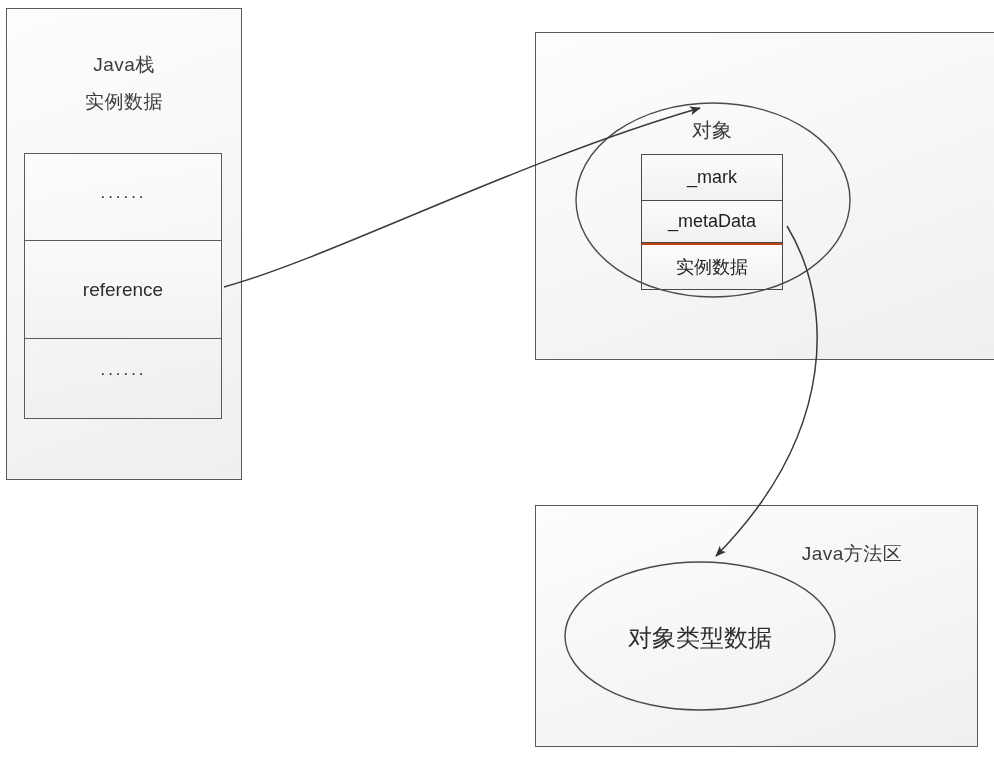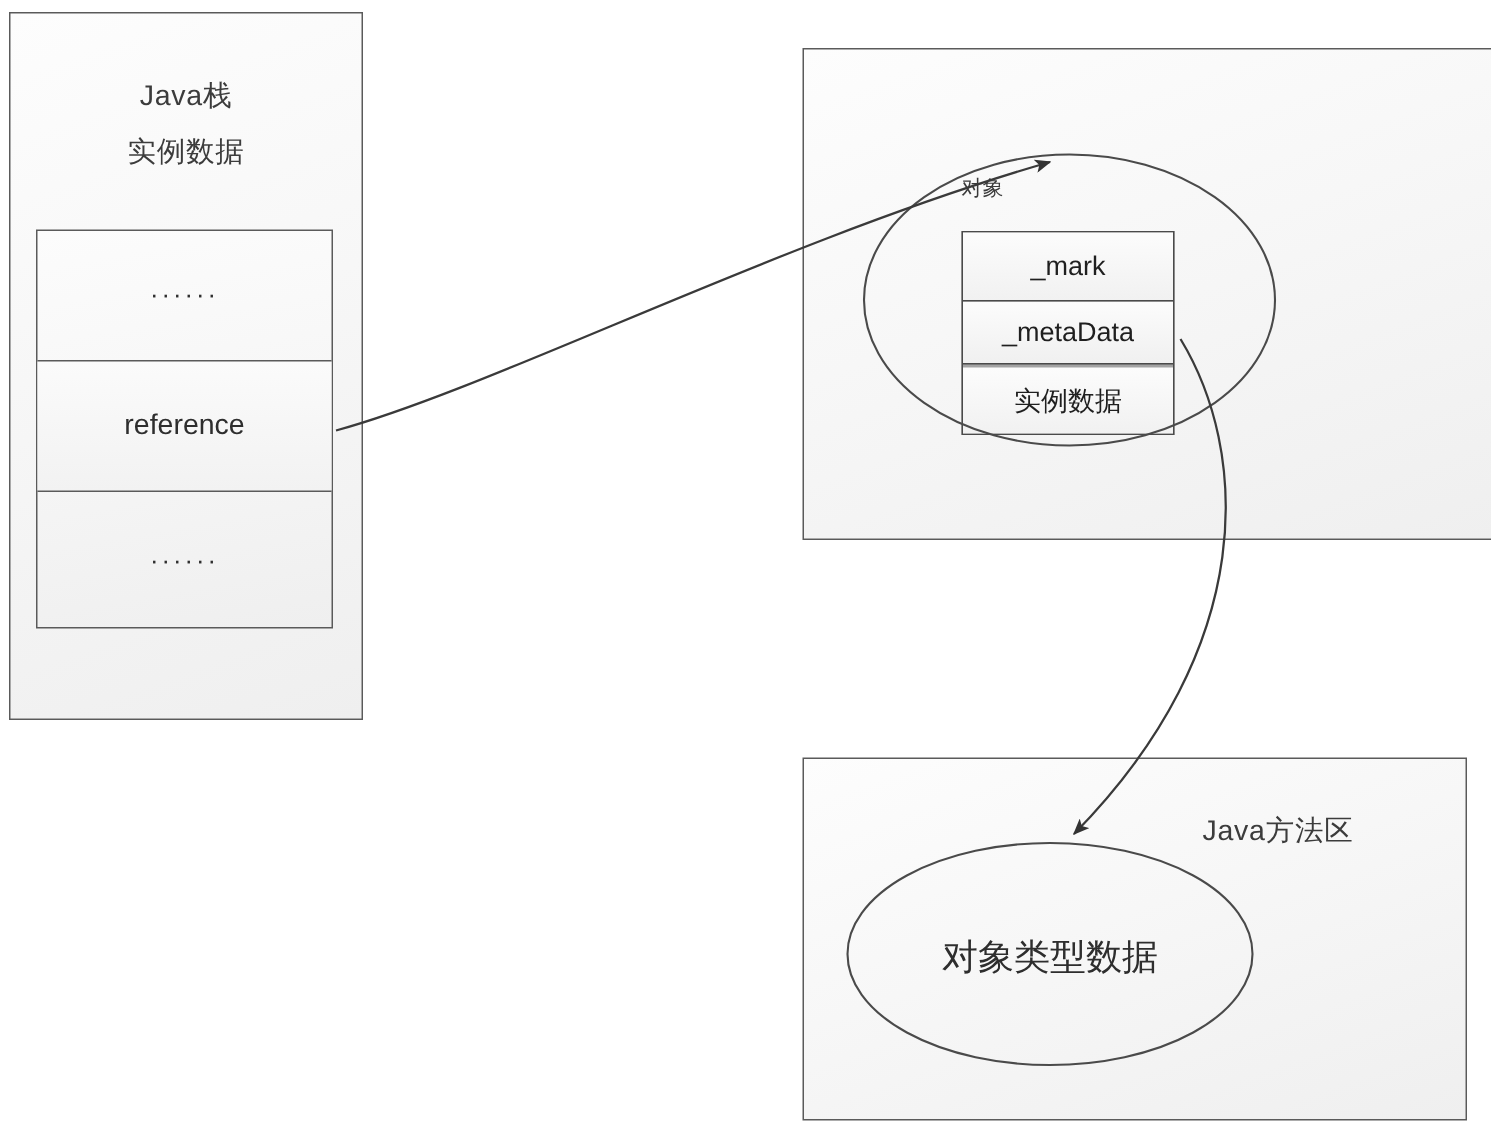--- a/index.html
+++ b/index.html
@@ -65,21 +65,21 @@
     left: 0;
     width: 100%;
     box-sizing: border-box;
     display: flex;
     align-items: center;
     justify-content: center;
     font-size: 19px;
     color: #2e2e2e;
   }
   #slot-0 { top: 0px;   height: 86px;  }
-  #slot-1 { top: 86px;  height: 88px;  border-top: 1.6px solid #5a5a5a; border-bottom: 1.6px solid #5a5a5a;
+  #slot-1 { top: 86px;  height: 99px;  border-top: 1.6px solid #5a5a5a; border-bottom: 1.6px solid #5a5a5a;
             background: linear-gradient(180deg,#fbfbfb 0%, #f2f2f2 100%); }
   #slot-2 { top: 176px; height: 87px;  }
   .dots {
     letter-spacing: 2px;
     font-size: 17px;
     color: #2e2e2e;
   }
   
   #heap-box {
     left: 535px;
@@ -106,21 +106,21 @@
   }
   
   #object-table {
     position: absolute;
     left: 641px;
     top: 154px;
     width: 142px;
     height: 136px;
     border: 1.4px solid #4a4a4a;
     box-sizing: border-box;
-    background: #a3a3a3;
+    background: #c2410c;
   }
   .obj-row {
     position: absolute;
     left: 0;
     width: 100%;
     box-sizing: border-box;
     display: flex;
     align-items: center;
     justify-content: center;
     font-size: 18px;
@@ -128,22 +128,22 @@
   }
   #obj-row-0 { top: 0px;  height: 45px; background: linear-gradient(180deg,#fcfcfc,#f1f1f1); }
   #obj-row-1 { top: 45px; height: 43px; border-top: 1.4px solid #4a4a4a; border-bottom: 1.4px solid #4a4a4a;
                background: linear-gradient(180deg,#fcfcfc,#f0f0f0); }
   #obj-row-2 { top: 90px; height: 44px; background: linear-gradient(180deg,#fcfcfc,#f1f1f1); }
   #object-caption {
     position: absolute;
     left: 641px;
     top: 117px;
     width: 142px;
-    text-align: left;
-    font-size: 14px;
+    text-align: center;
+    font-size: 20px;
     color: #3a3a3a;
   }
   #classdata-caption {
     position: absolute;
     left: 565px;
     top: 622px;
     width: 270px;
     text-align: center;
     font-size: 24px;
     color: #2e2e2e;

